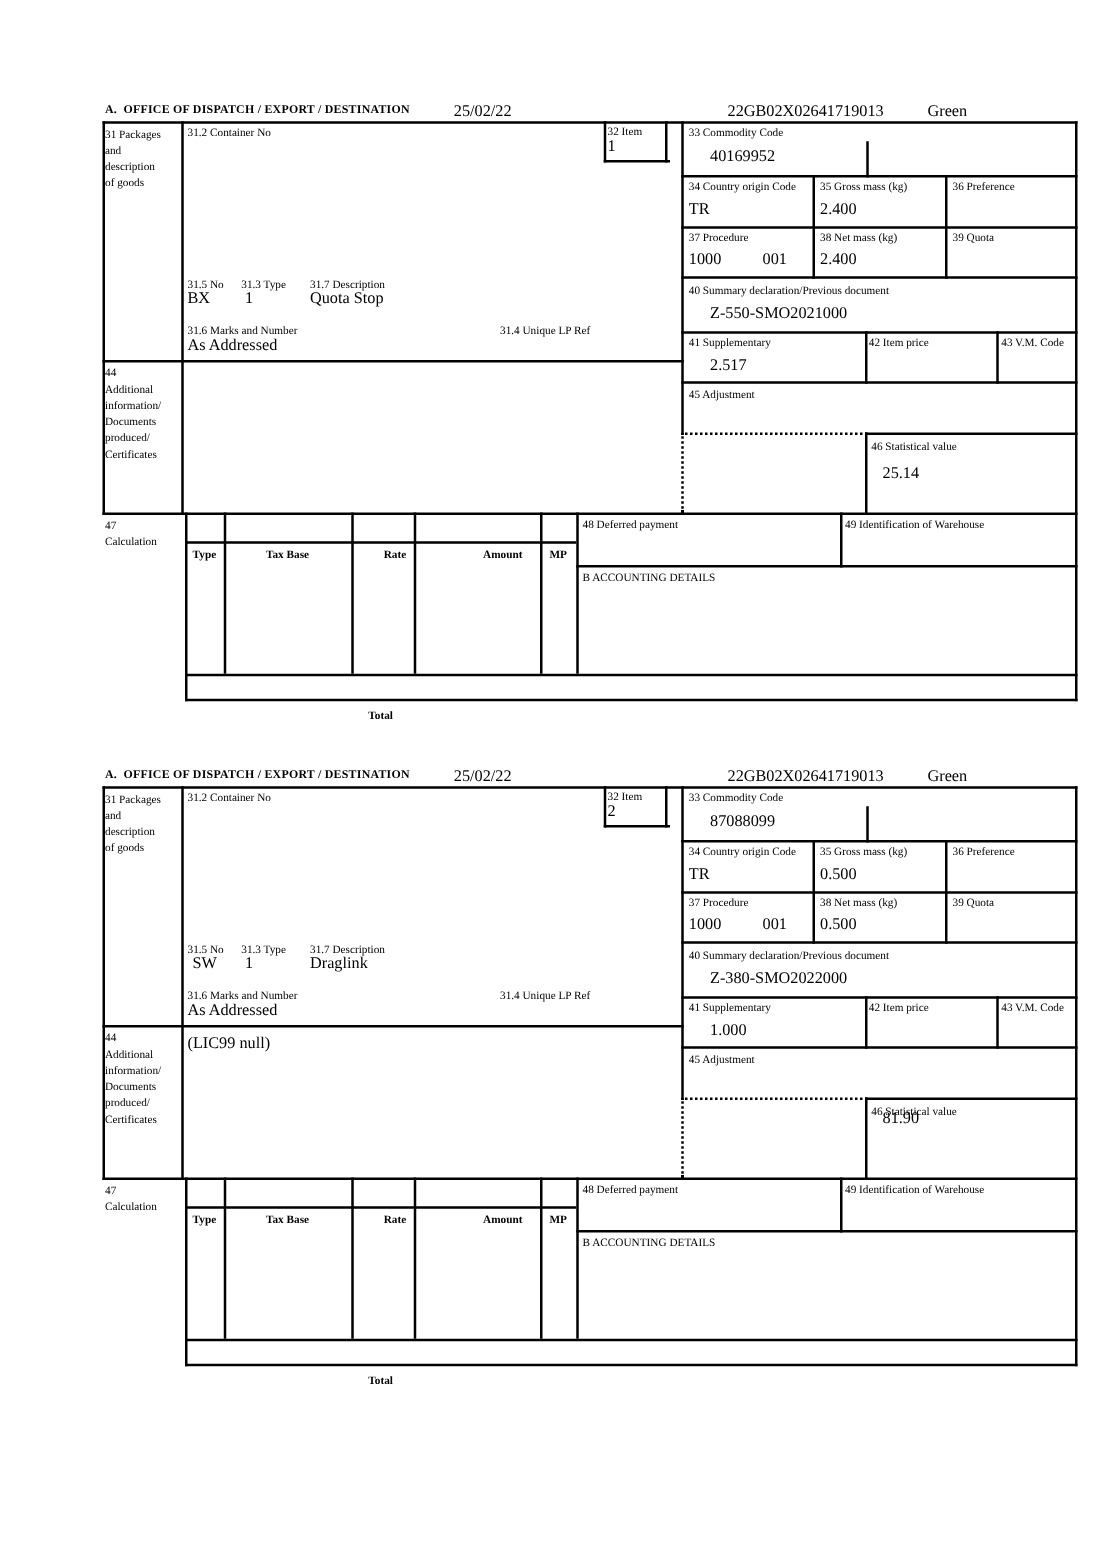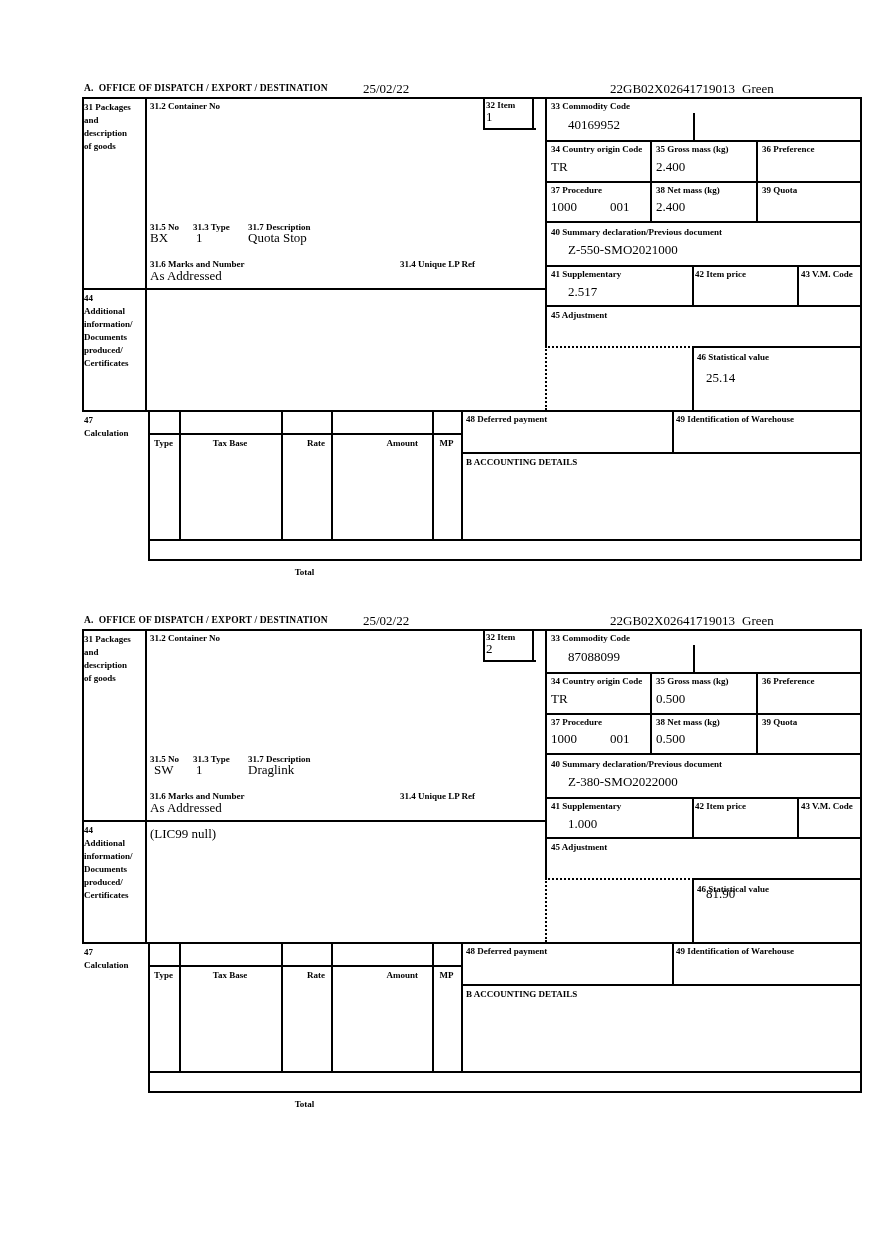--- a/index.html
+++ b/index.html
@@ -1,29 +1,29 @@
 <!DOCTYPE html>
 <html><head>
 <meta charset="utf-8">
 <style>
   html,body{margin:0;padding:0;background:#fff;}
   body{width:882px;height:1250px;position:relative;font-family:"Liberation Serif",serif;color:#000;overflow:hidden;}
   .section{position:absolute;left:82px;width:780px;}
   .sec-header{position:relative;height:17px;}
   .sec-title{position:absolute;left:2px;top:3px;font-size:9.5px;font-weight:bold;white-space:pre;letter-spacing:.2px;}
   .hdr-date{position:absolute;left:281px;top:1px;font-size:13px;}
-  .hdr-ref{position:absolute;left:528px;top:1px;font-size:13px;}
+  .hdr-ref{position:absolute;left:500px;top:1px;font-size:13px;}
   .hdr-green{position:absolute;left:660px;top:1px;font-size:13px;}
   .form-box{position:relative;height:466px;}
   .grid{position:absolute;left:0;top:0;width:780px;height:466px;}
   .hl,.vl{position:absolute;background:#000;}
   .hl{height:2px;}.vl{width:2px;}
   .hdot{position:absolute;height:0;border-top:2px dotted #000;}
   .vdot{position:absolute;width:0;border-left:2px dotted #000;}
-  .lbl{position:absolute;font-size:9px;font-weight:bold;line-height:11px;white-space:nowrap;}
+  .lbl{position:absolute;font-size:9px;font-weight:normal;line-height:11px;white-space:nowrap;}
   .lbl.ml{white-space:pre-line;line-height:13px;}
   .val{position:absolute;font-size:13px;line-height:15px;white-space:nowrap;}
   .th{position:absolute;top:317px;font-size:9px;font-weight:bold;line-height:11px;margin-top:24px;}
 </style>
 </head>
 <body>
 
 <div class="section" style="top:80px">
   <div class="sec-header">
     <span class="sec-title">A.  OFFICE OF DISPATCH / EXPORT / DESTINATION</span>

